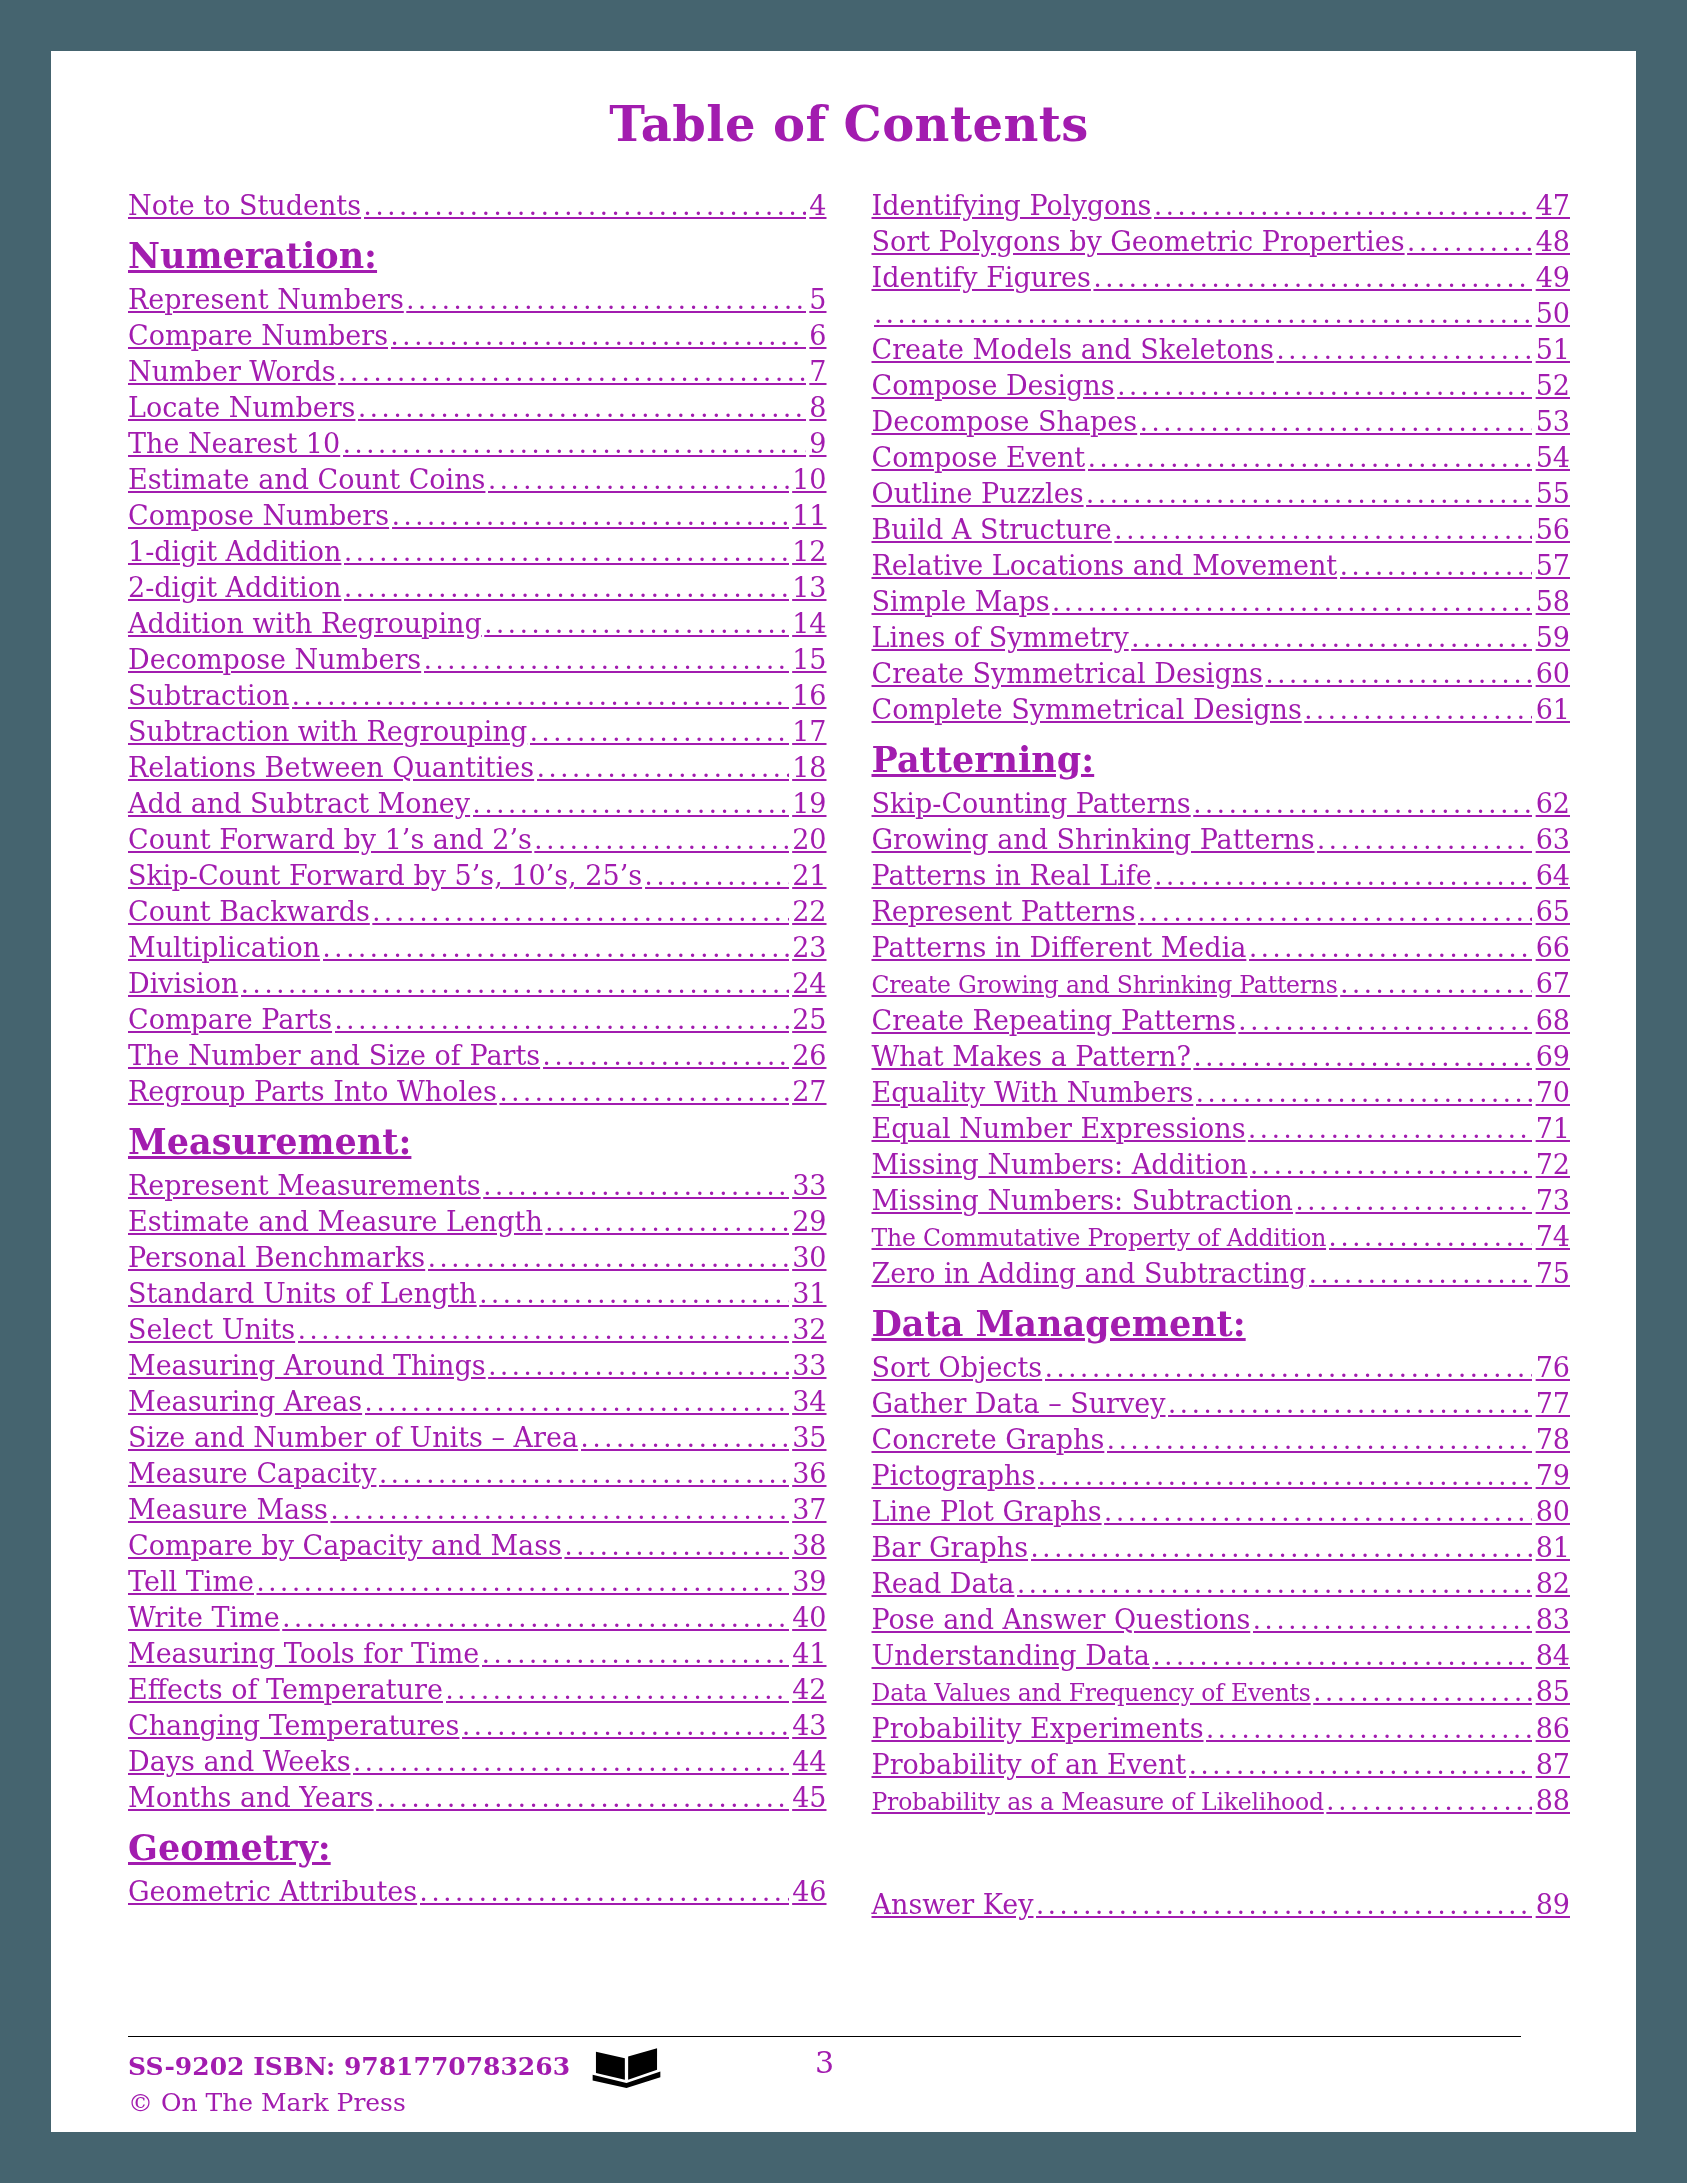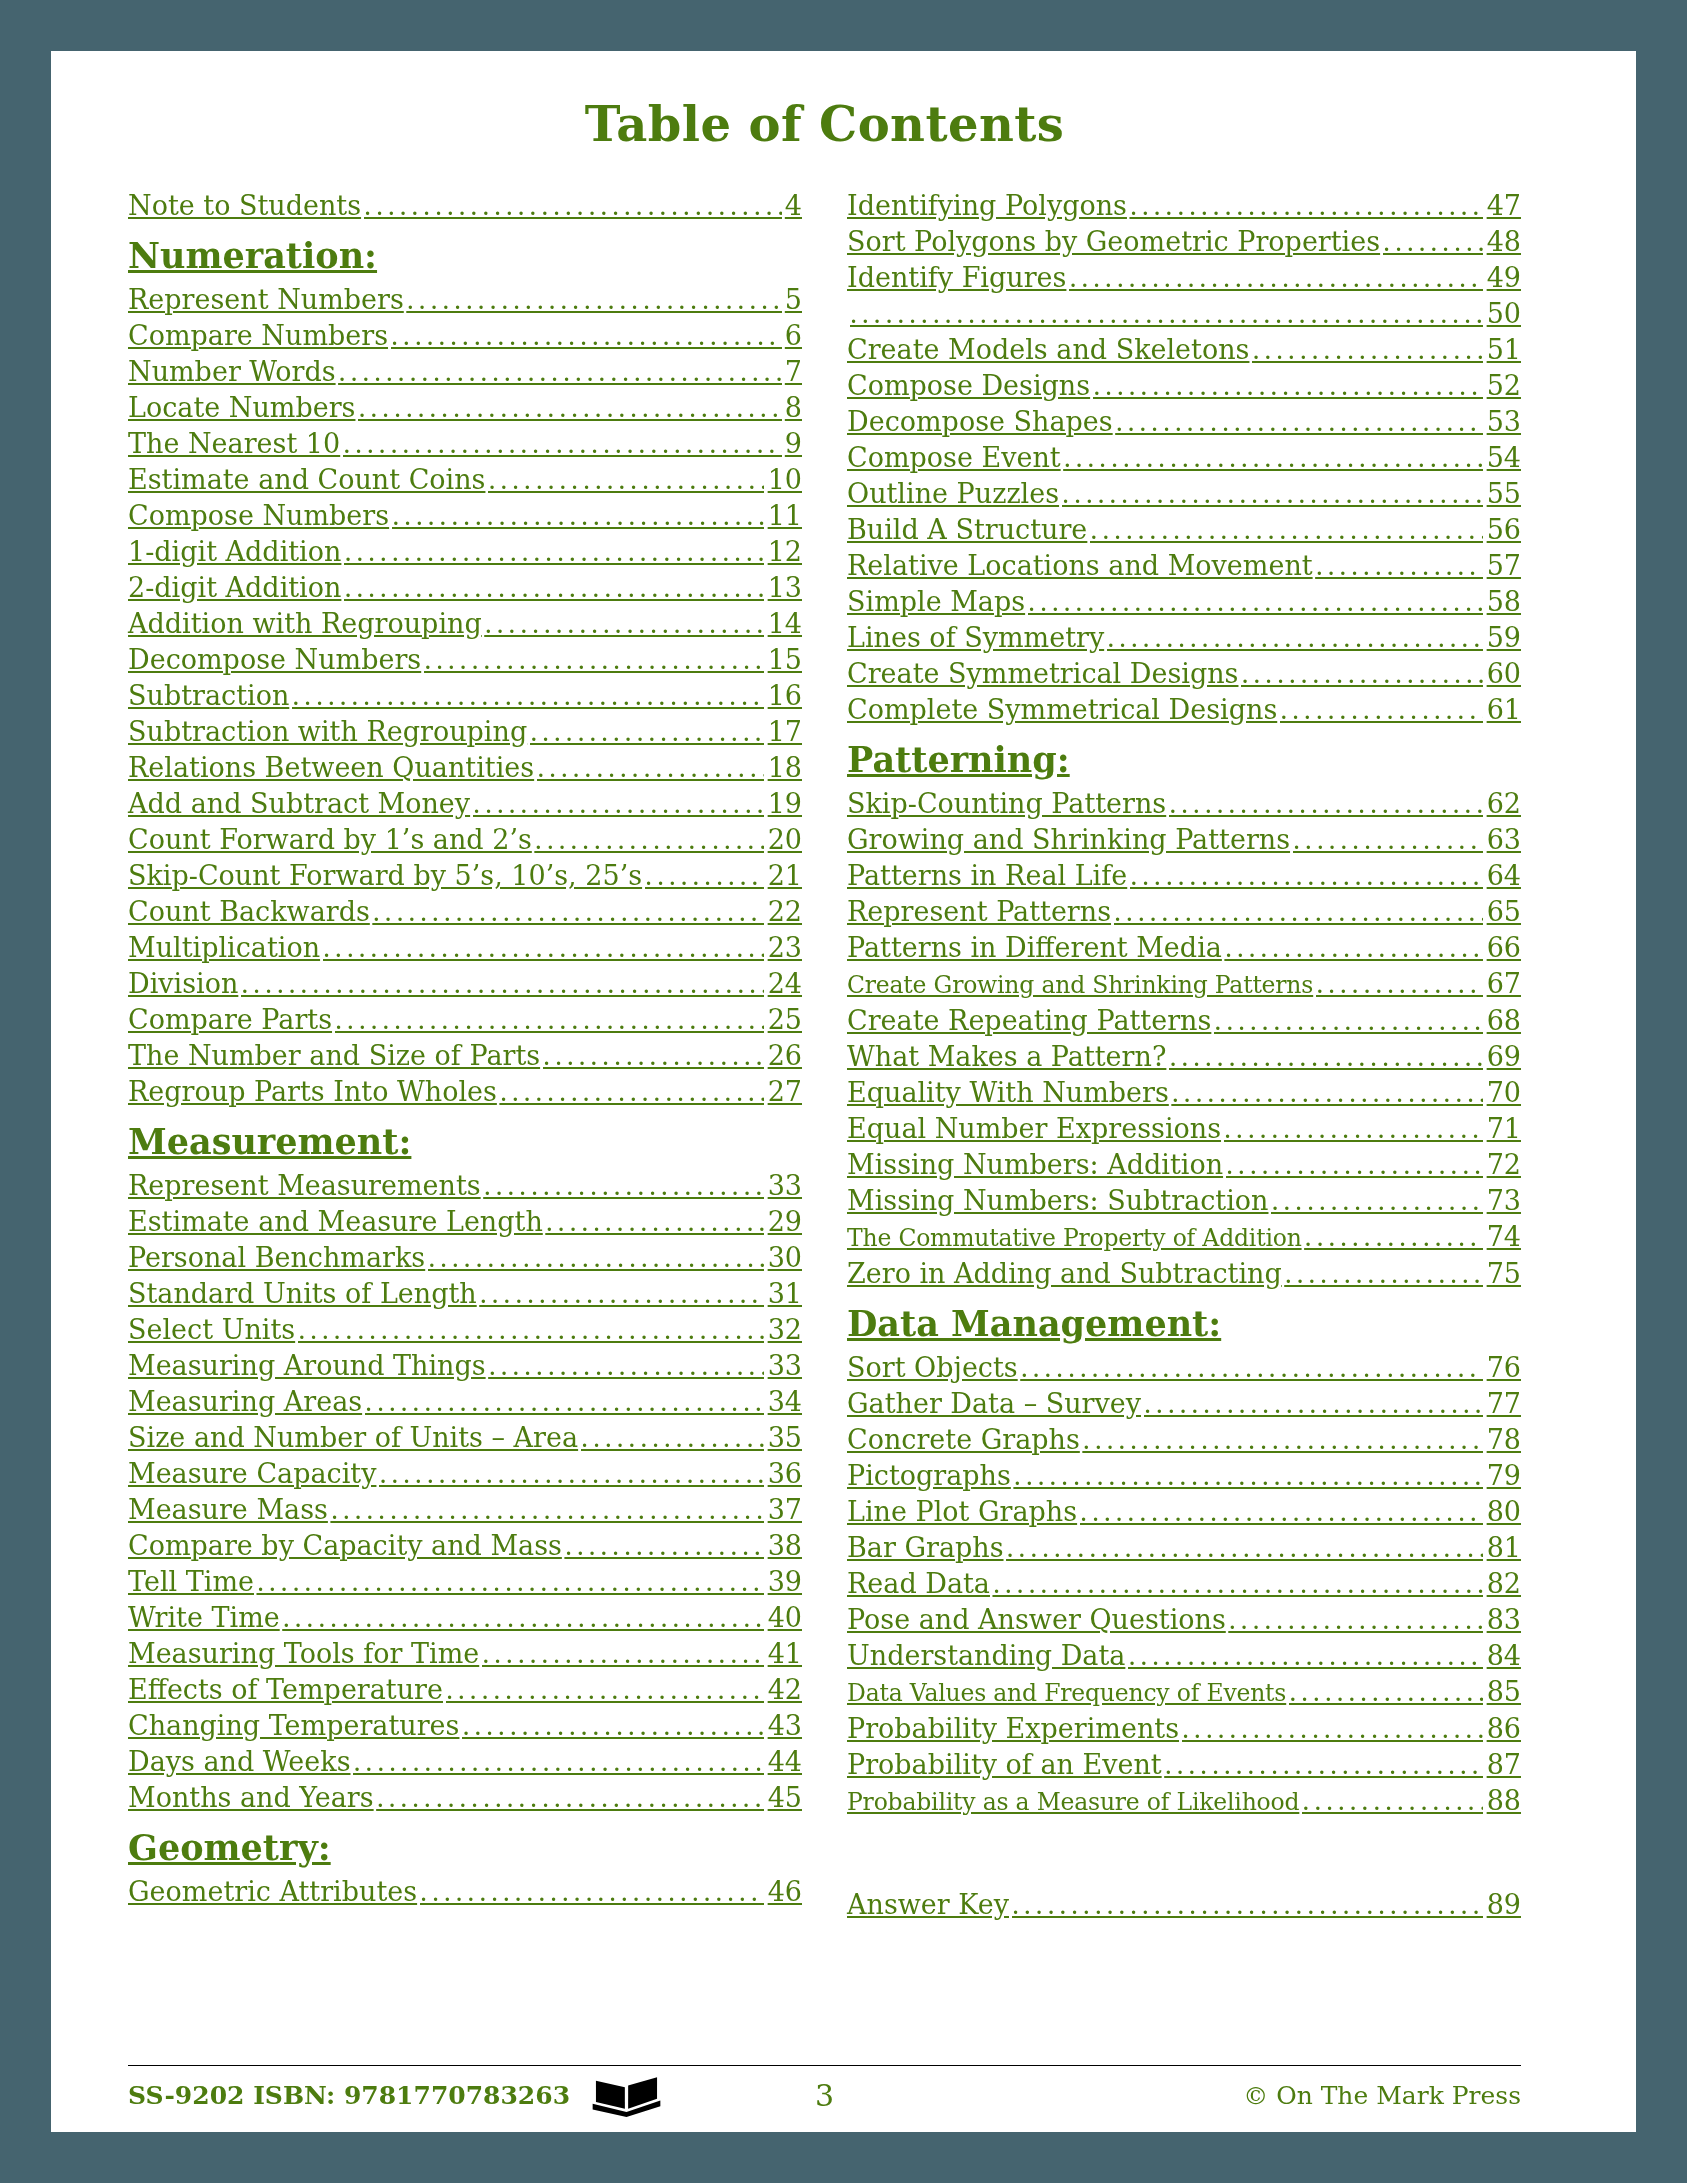--- a/index.html
+++ b/index.html
@@ -12,22 +12,22 @@
     width: 1687px;
     height: 2183px;
     background: #45646f;
     padding: 51px;
   }
   .page {
     width: 100%;
     height: 100%;
     background: #ffffff;
     position: relative;
-    padding: 25px 115px 0 77px;
-    color: #4d7c0f;
+    padding: 25px 66px 0 77px;
+    color: #a21caf;
   }
   .title {
     text-align: center;
     font-size: 48px;
     font-weight: bold;
     letter-spacing: 0.4px;
     margin: 20px 0 36px 0;
   }
   .columns {
     display: flex;
@@ -64,23 +64,23 @@
   }
   .entry-page { white-space: nowrap; }
   .footer {
     position: absolute;
     left: 77px;
     right: 115px;
     bottom: 15px;
     border-top: 1.6px solid #000;
     padding-top: 8.2px;
     display: flex;
-    align-items: center;
     justify-content: space-between;
     min-height: 51px;
+    flex-direction: column;
   }
   .footer-left {
     display: flex;
     align-items: center;
     gap: 21.4px;
   }
   .footer-code { font-size: 25px; font-weight: bold; }
   .footer-page {
     position: absolute;
     left: 50%;

